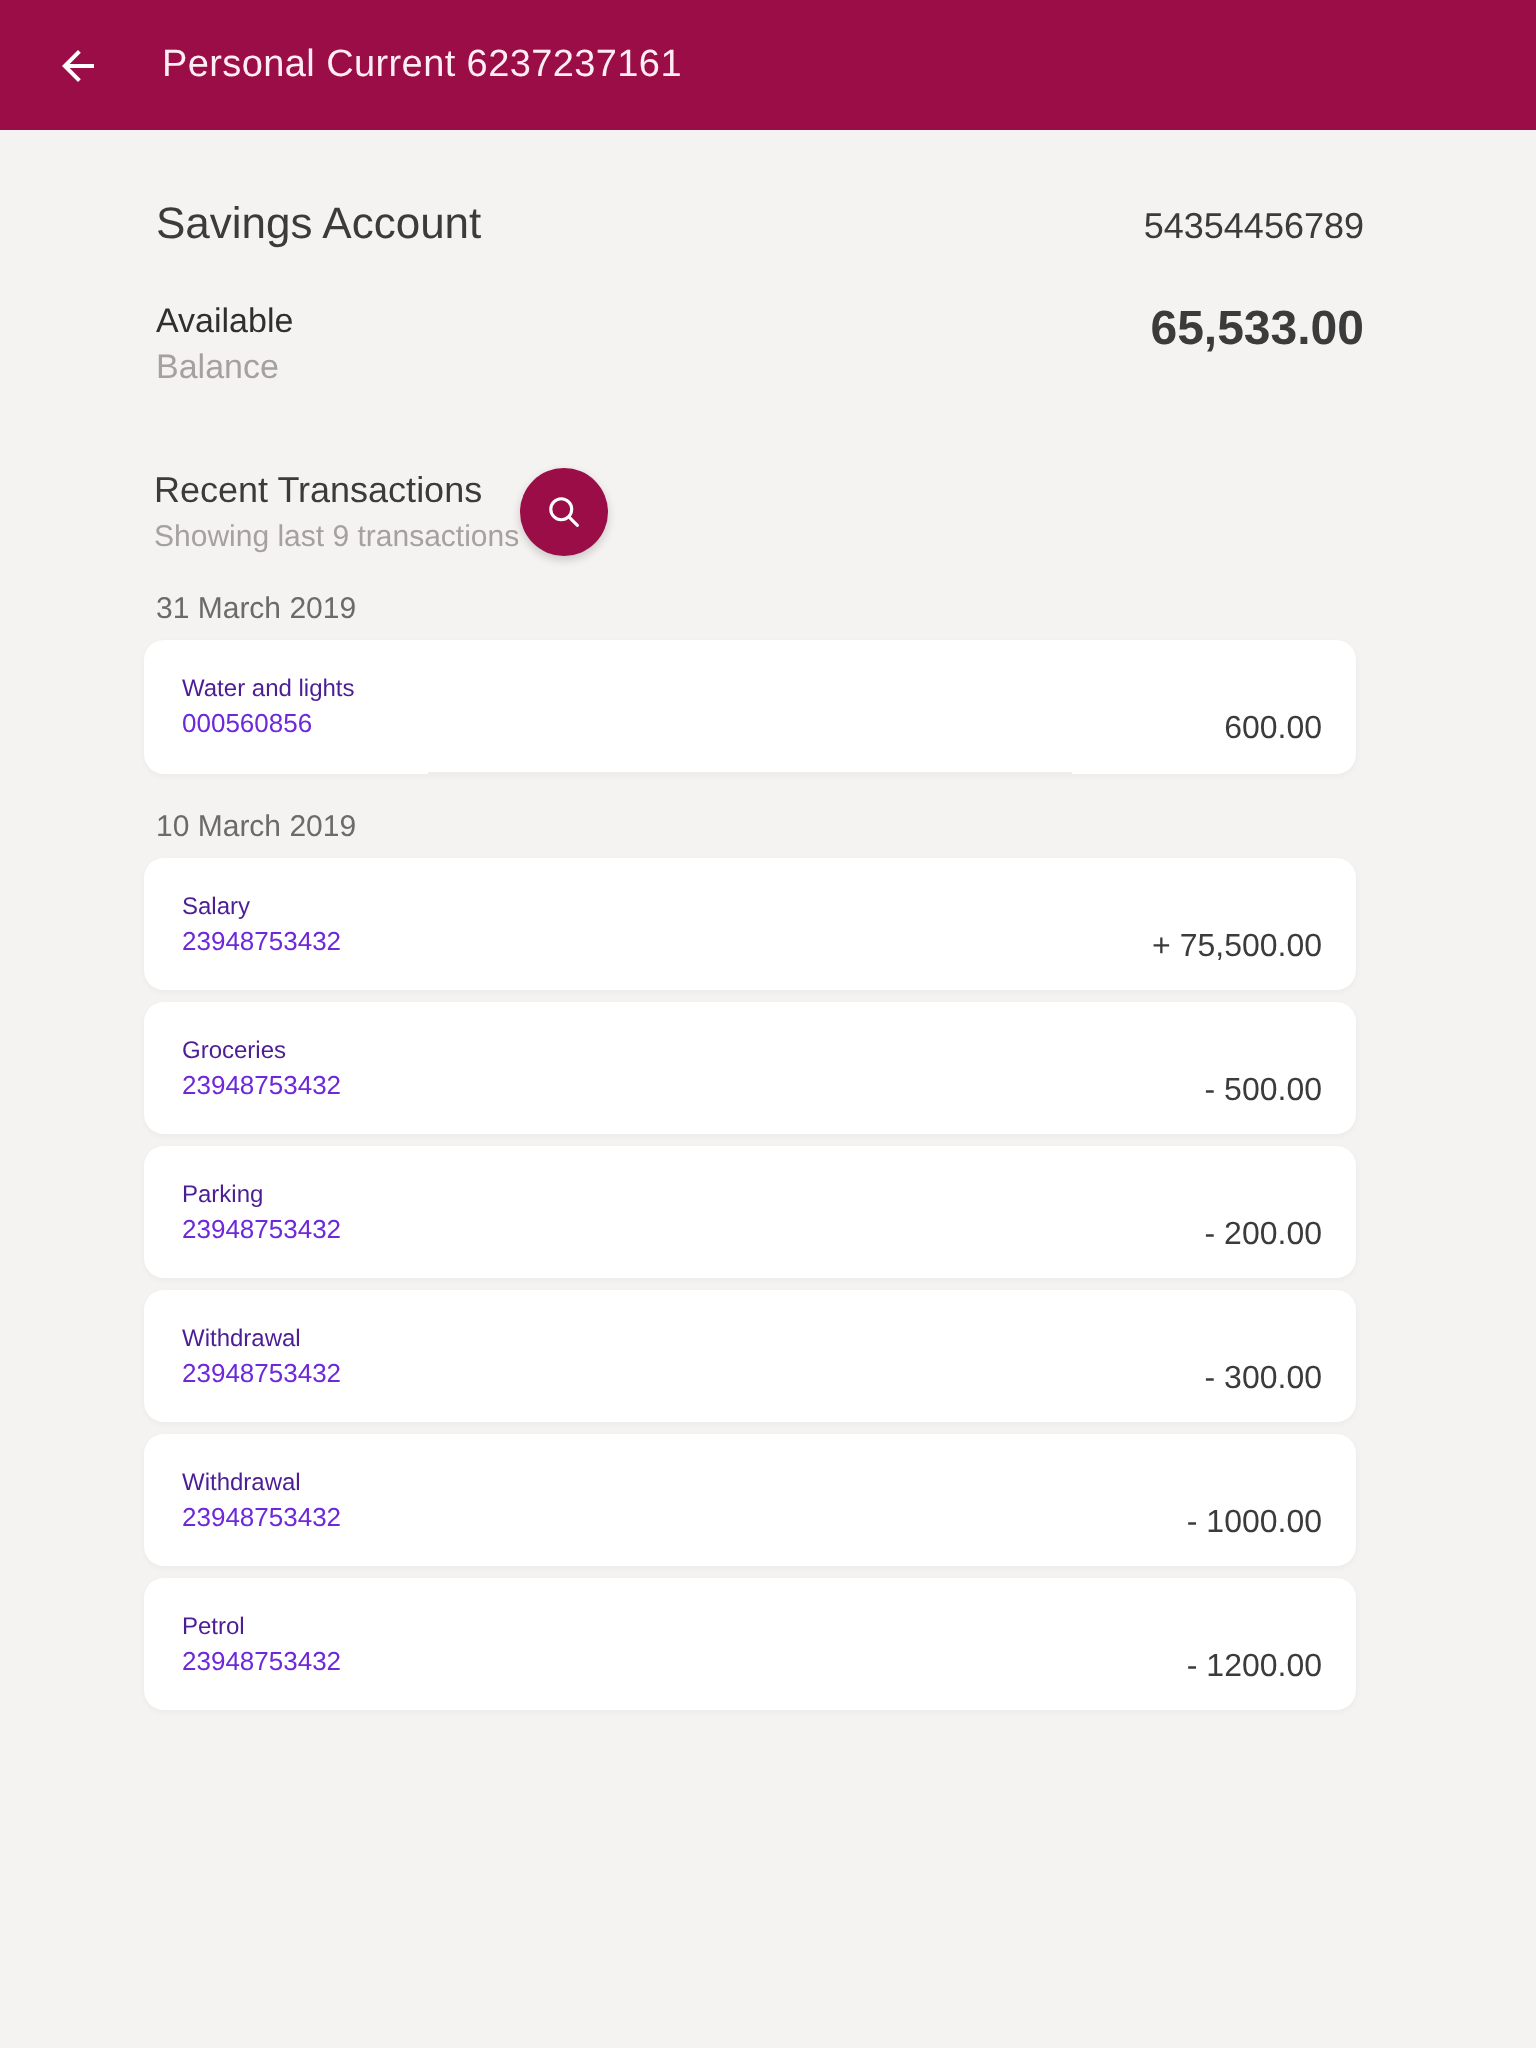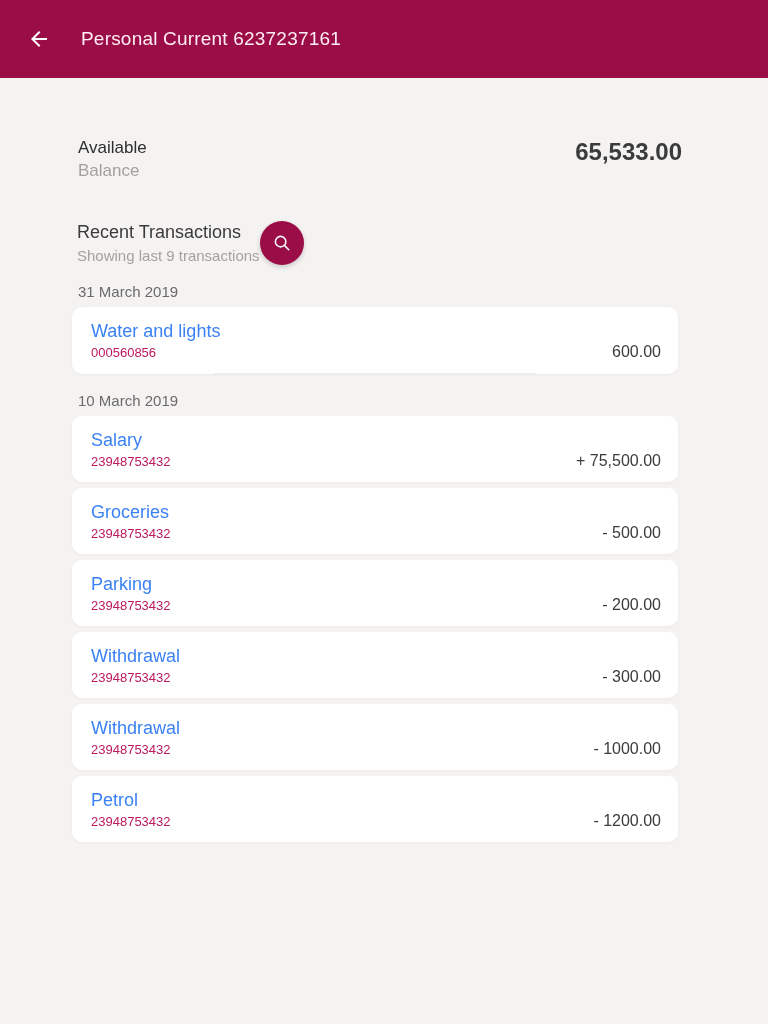--- a/index.html
+++ b/index.html
@@ -6,21 +6,21 @@
   html, body {
     width: 768px; height: 1024px;
     background: #F5F2F2;
     font-family: "Liberation Sans", sans-serif;
     overflow: hidden;
     -webkit-font-smoothing: antialiased;
   }
 
   
   .app-header {
-    height: 78px;
+    height: 65px;
     background: #9A0D46;
     display: flex;
     align-items: center;
     padding: 0 25px;
   }
   .back-btn {
     width: 28px; height: 28px;
     display: flex; align-items: center; justify-content: center;
     cursor: pointer;
     background: none; border: none;
@@ -86,39 +86,43 @@
     display: flex; justify-content: space-between; align-items: center;
     height: 66px;
     padding: 0 17px 0 19px;
   }
   .row-divider {
     height: 1px;
     width: 53%;
     margin: 0 auto;
     background: #EFECEA;
   }
-  .txn-name { font-size: 18px; color: #3b82f6; }
-  .txn-ref  { font-size: 13px; color: #be185d; margin-top: 3px; }
+  .txn-name { font-size: 12px; color: #4c1d95; }
+  .txn-ref  { font-size: 13px; color: #6d28d9; margin-top: 3px; }
   .txn-amount { font-size: 16px; color: #3B3B3B; white-space: nowrap; margin-top: 24px; }
 </style>
 </head>
 <body>
 
 <header class="app-header">
   <button class="back-btn">
     <span style="display:flex">
       <svg width="24" height="24" viewBox="0 0 24 24" aria-hidden="true">
         <path d="M20 11H7.83l5.59-5.59L12 4l-8 8 8 8 1.41-1.41L7.83 13H20v-2z" fill="#FFFFFF"></path>
       </svg>
     </span>
   </button>
   <div class="header-title">Personal Current 6237237161</div>
 </header>
 
 <section class="account-section">
+  <div class="account-row1">
+    <div class="account-name">Savings Account</div>
+    <div class="account-number">54354456789</div>
+  </div>
   <div class="account-row2">
     <div>
       <div class="available-label">Available</div>
       <div class="balance-label">Balance</div>
     </div>
     <div class="balance-value">65,533.00</div>
   </div>
 </section>
 
 <section class="txn-header">

